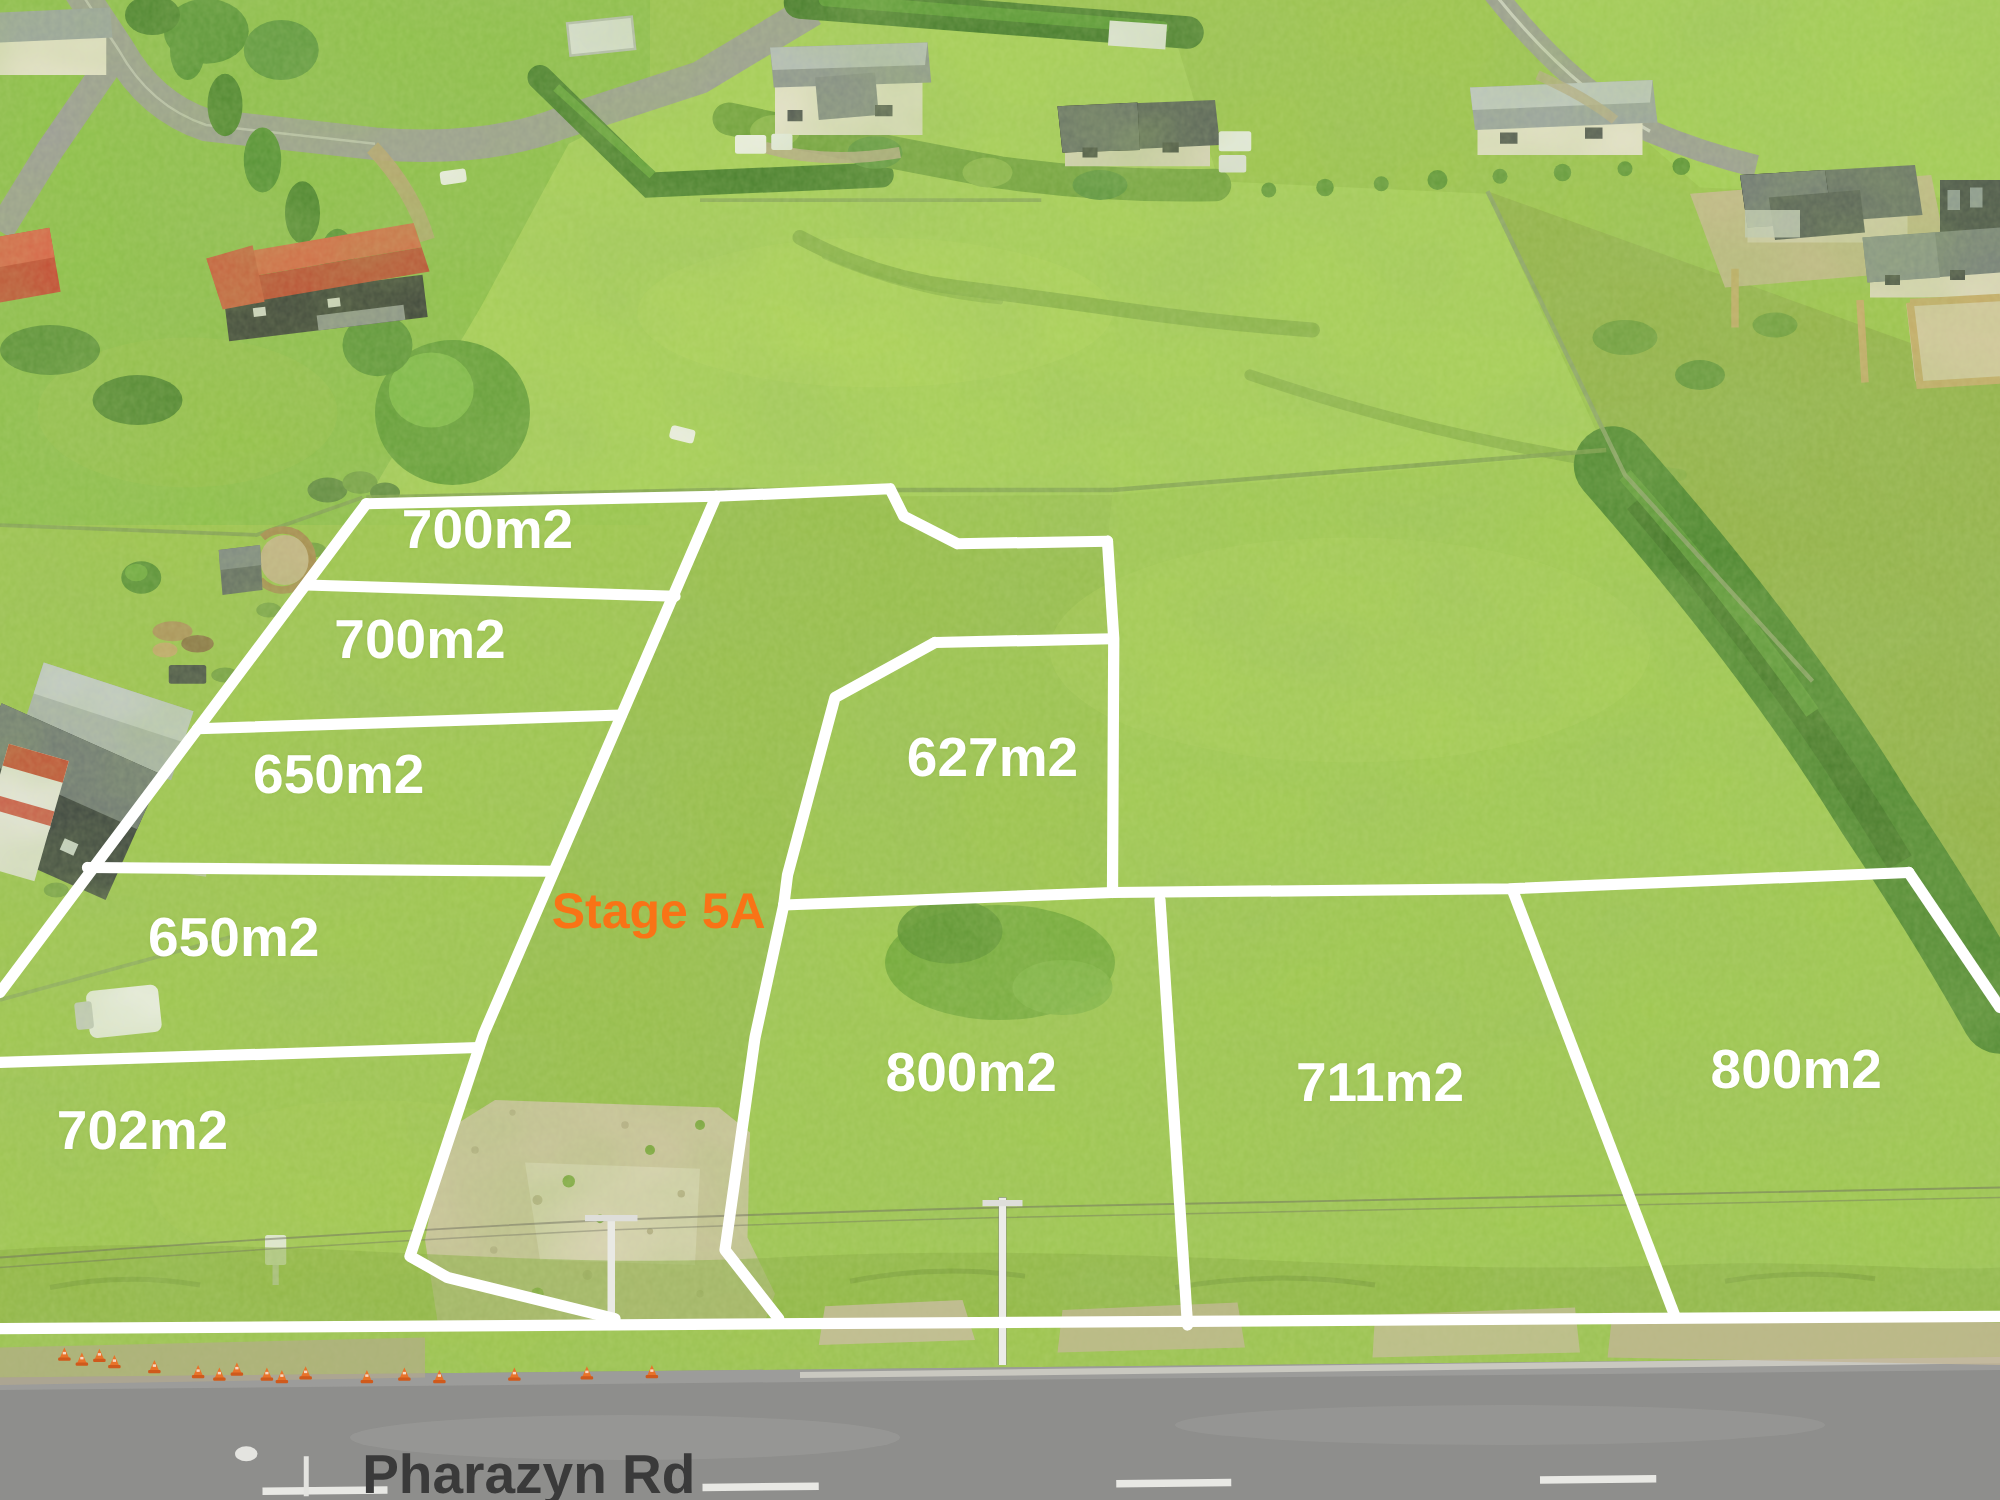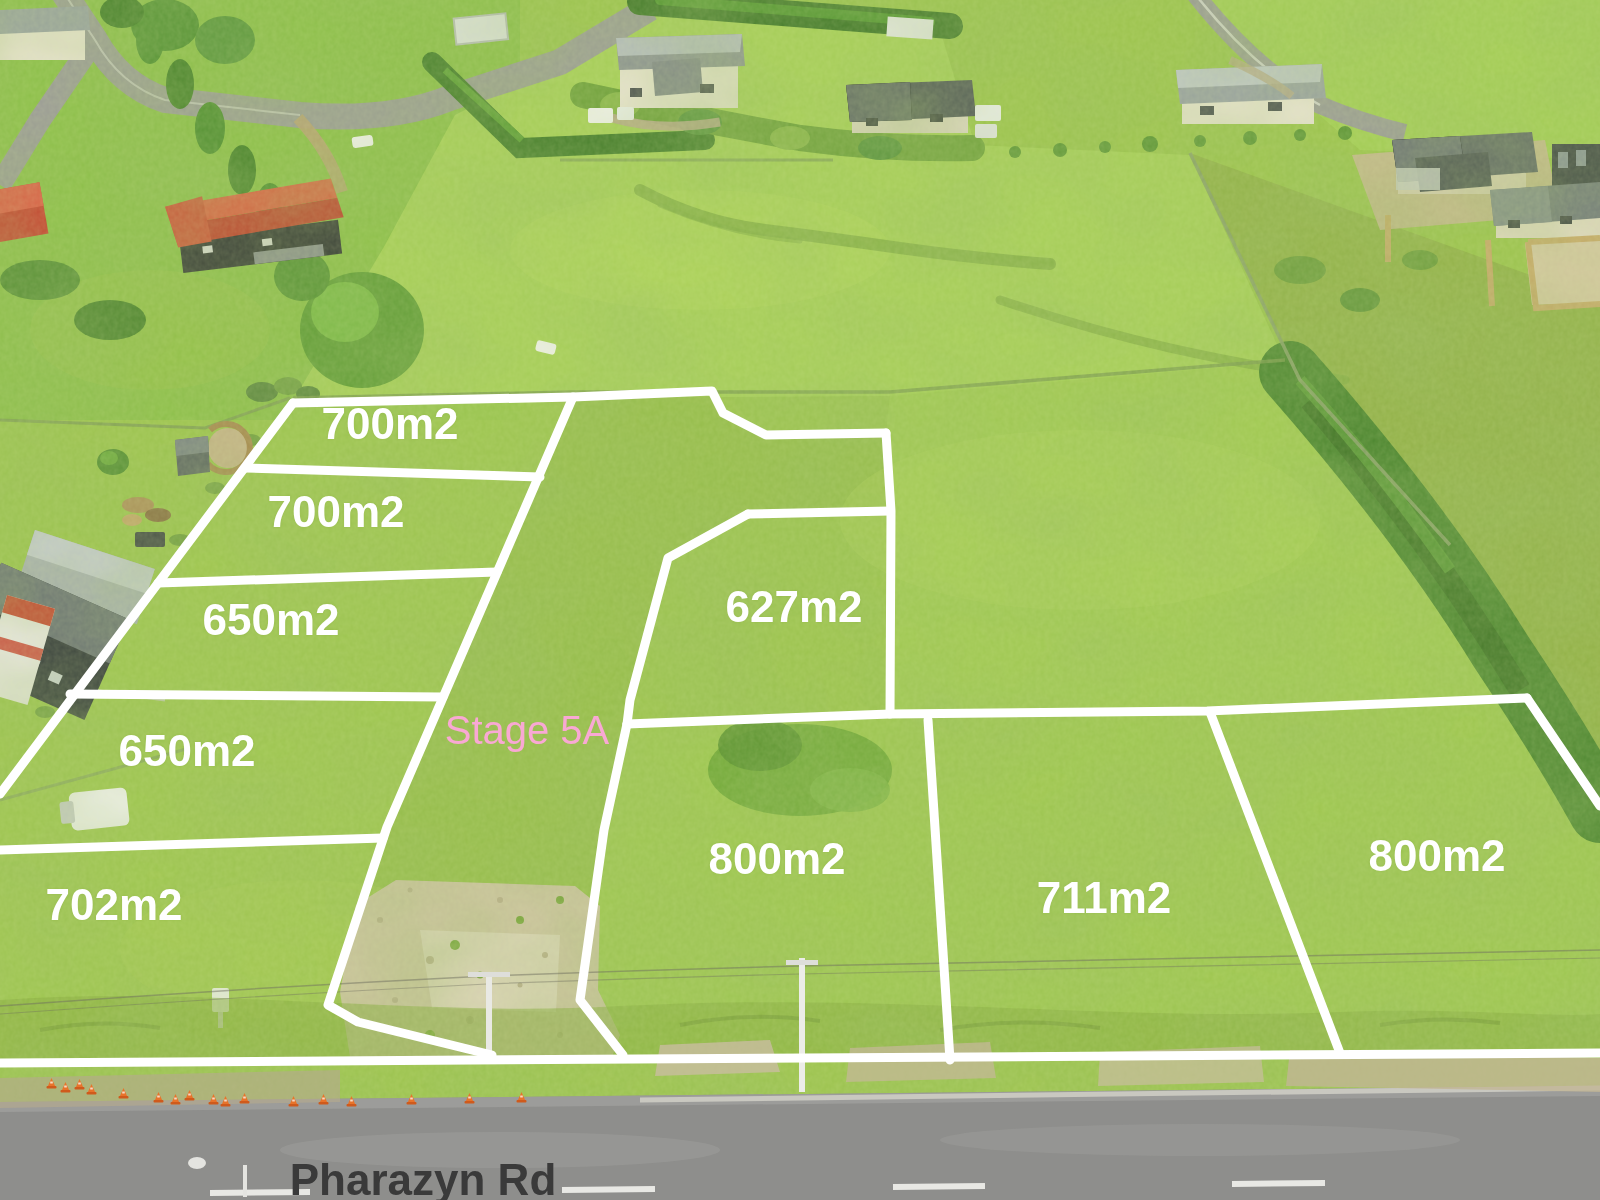--- a/index.html
+++ b/index.html
@@ -2,22 +2,22 @@
 <html><head>
 <meta charset="utf-8">
 <style>
   html,body{margin:0;padding:0;background:#222;}
   #stage{position:relative;width:1600px;height:1200px;overflow:hidden;
          font-family:"Liberation Sans", sans-serif;padding-left:39px;}
   #stage svg{position:absolute;left:0;top:0;width:1600px;height:1200px;display:block;}
   .lot-label{position:absolute;transform:translate(-50%,-50%);color:#fff;
     font-weight:bold;font-size:44px;white-space:nowrap;letter-spacing:0px;
     text-shadow:0 0 2px rgba(120,150,40,.25);}
-  .stage-label{position:absolute;transform:translate(-50%,-50%);color:#f9a8d4;
-    font-weight:normal;font-size:40px;white-space:nowrap;}
+  .stage-label{position:absolute;transform:translate(-50%,-50%);color:#f97316;
+    font-weight:bold;font-size:40px;white-space:nowrap;}
   .road-label{position:absolute;transform:translate(-50%,-50%);color:#3a3a3a;
     font-weight:bold;font-size:44px;white-space:nowrap;}
 </style>
 </head>
 <body>
 
 <div id="stage">
 <svg viewBox="0 0 1600 1200">
   <defs>
     <filter id="blobNoise" x="0" y="0" width="100%" height="100%">
@@ -413,17 +413,17 @@
   </g>
 </svg>
 
 <div class="lot-label" style="left:390px;top:424px;">700m2</div>
 <div class="lot-label" style="left:336px;top:512px;">700m2</div>
 <div class="lot-label" style="left:271px;top:620px;">650m2</div>
 <div class="lot-label" style="left:187px;top:751px;">650m2</div>
 <div class="lot-label" style="left:114px;top:905px;">702m2</div>
 <div class="lot-label" style="left:764px;top:607px;margin-left:30px;">627m2</div>
 <div class="lot-label" style="left:777px;top:859px;">800m2</div>
-<div class="lot-label" style="left:1104px;top:867px;margin-top:31px;">711m2</div>
+<div class="lot-label" style="left:1104px;top:867px;">711m2</div>
 <div class="lot-label" style="left:1437px;top:856px;">800m2</div>
 <div class="stage-label" style="left:527px;top:730px;">Stage 5A</div>
 <div class="road-label" style="left:423px;top:1180px;">Pharazyn Rd</div>
 </div>
 
 </body></html>

